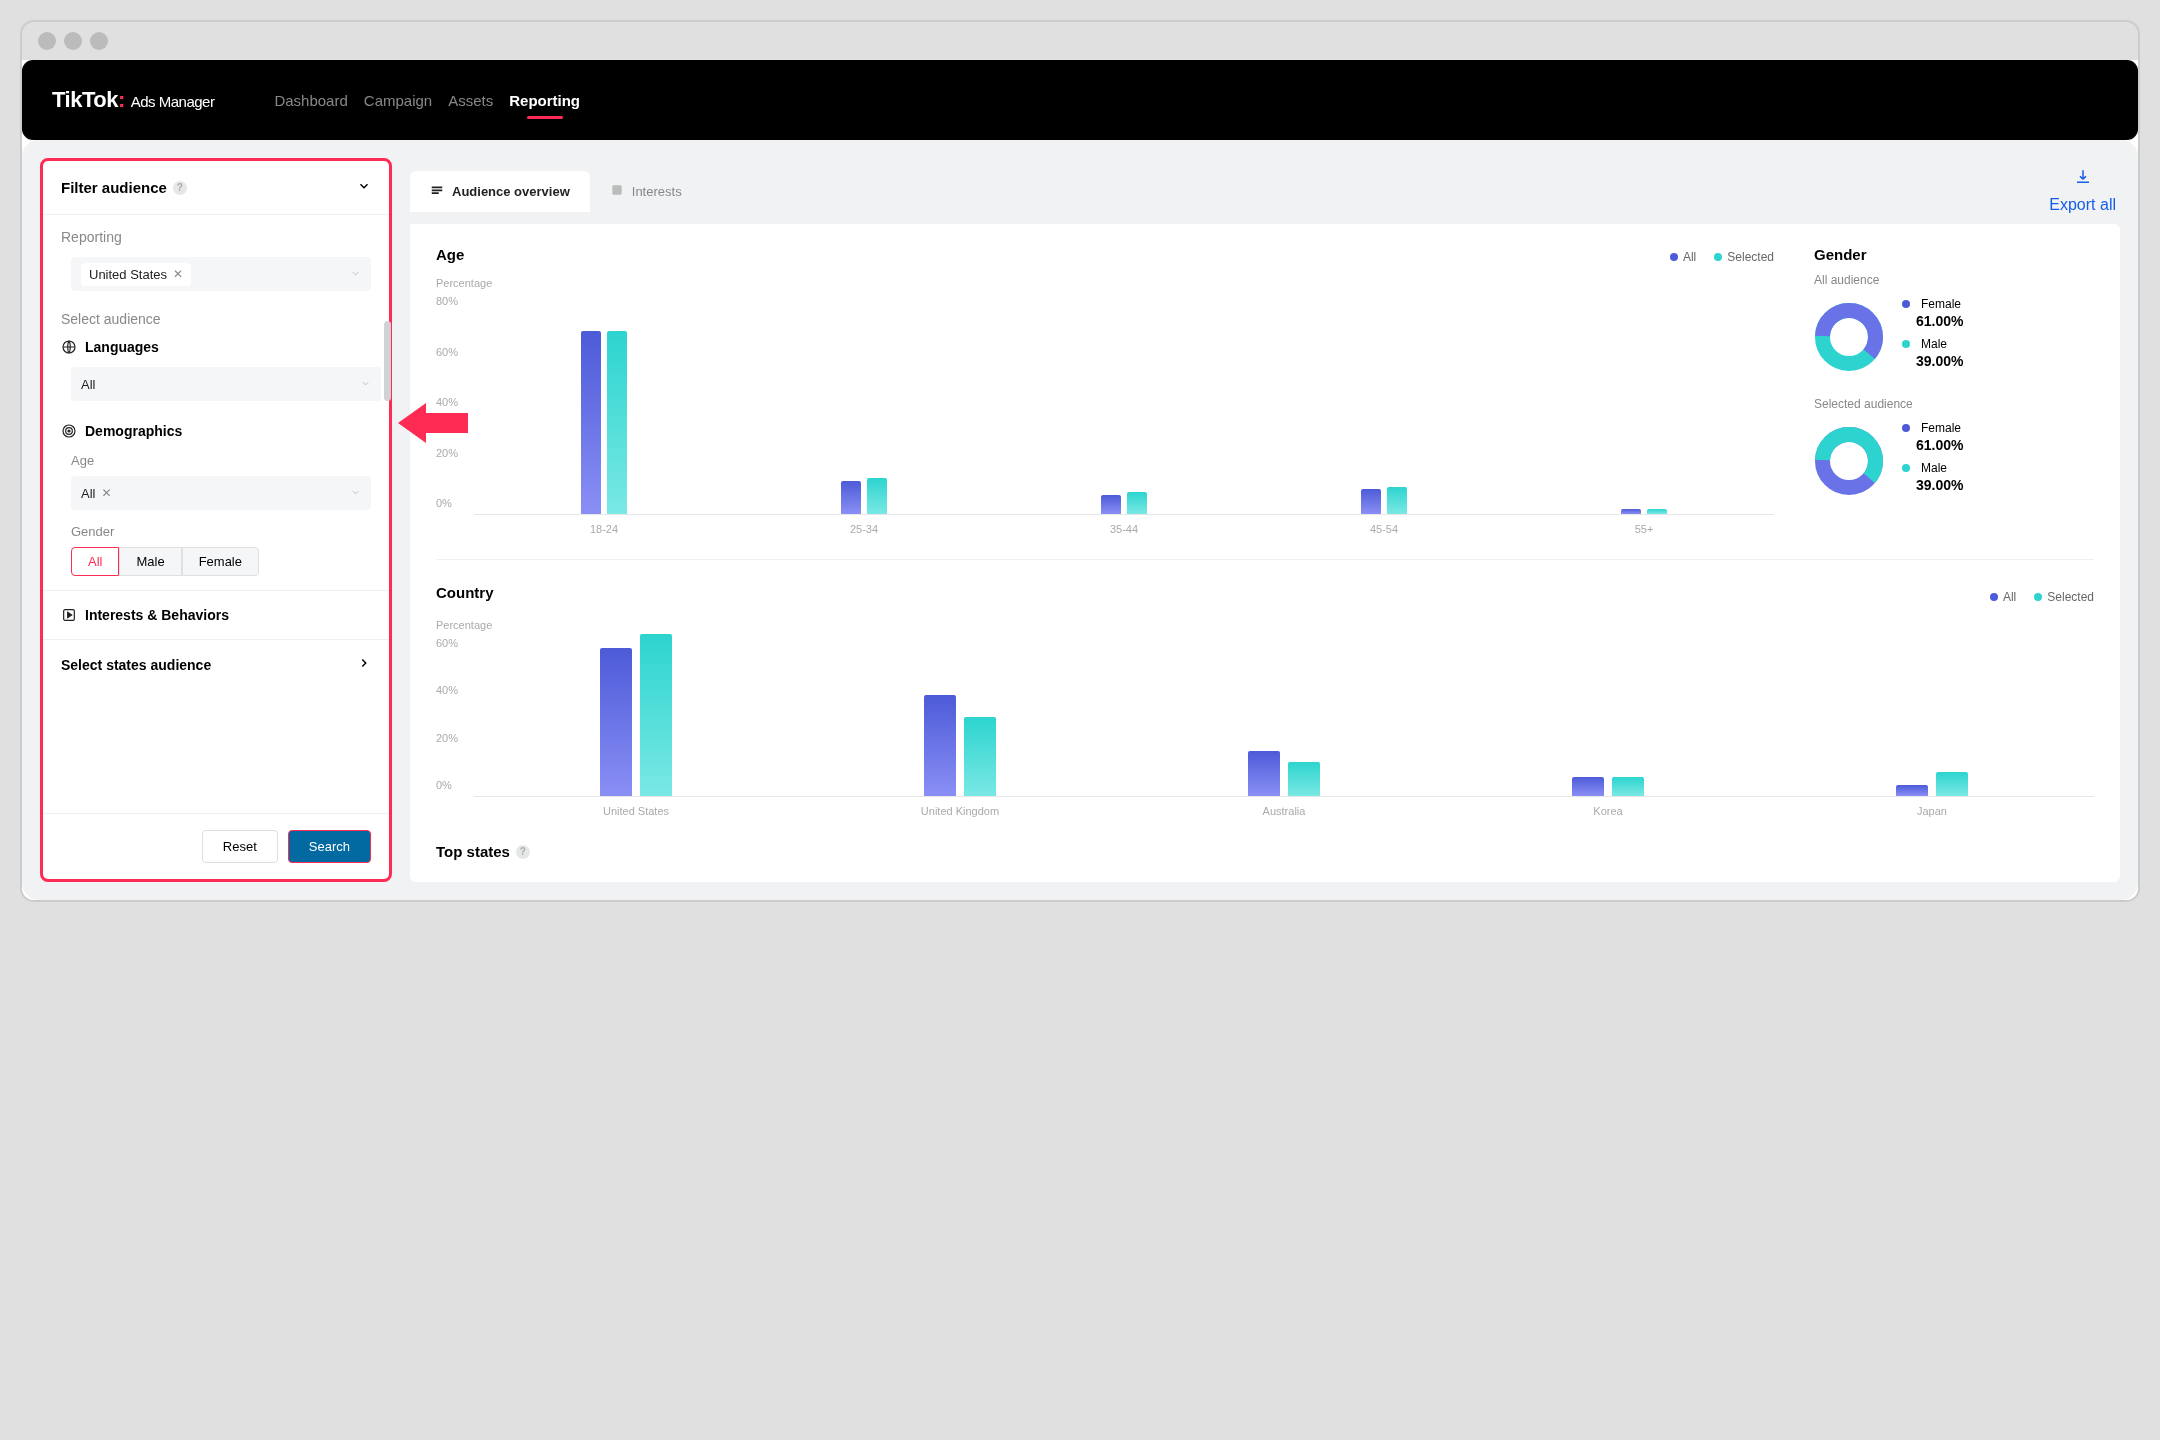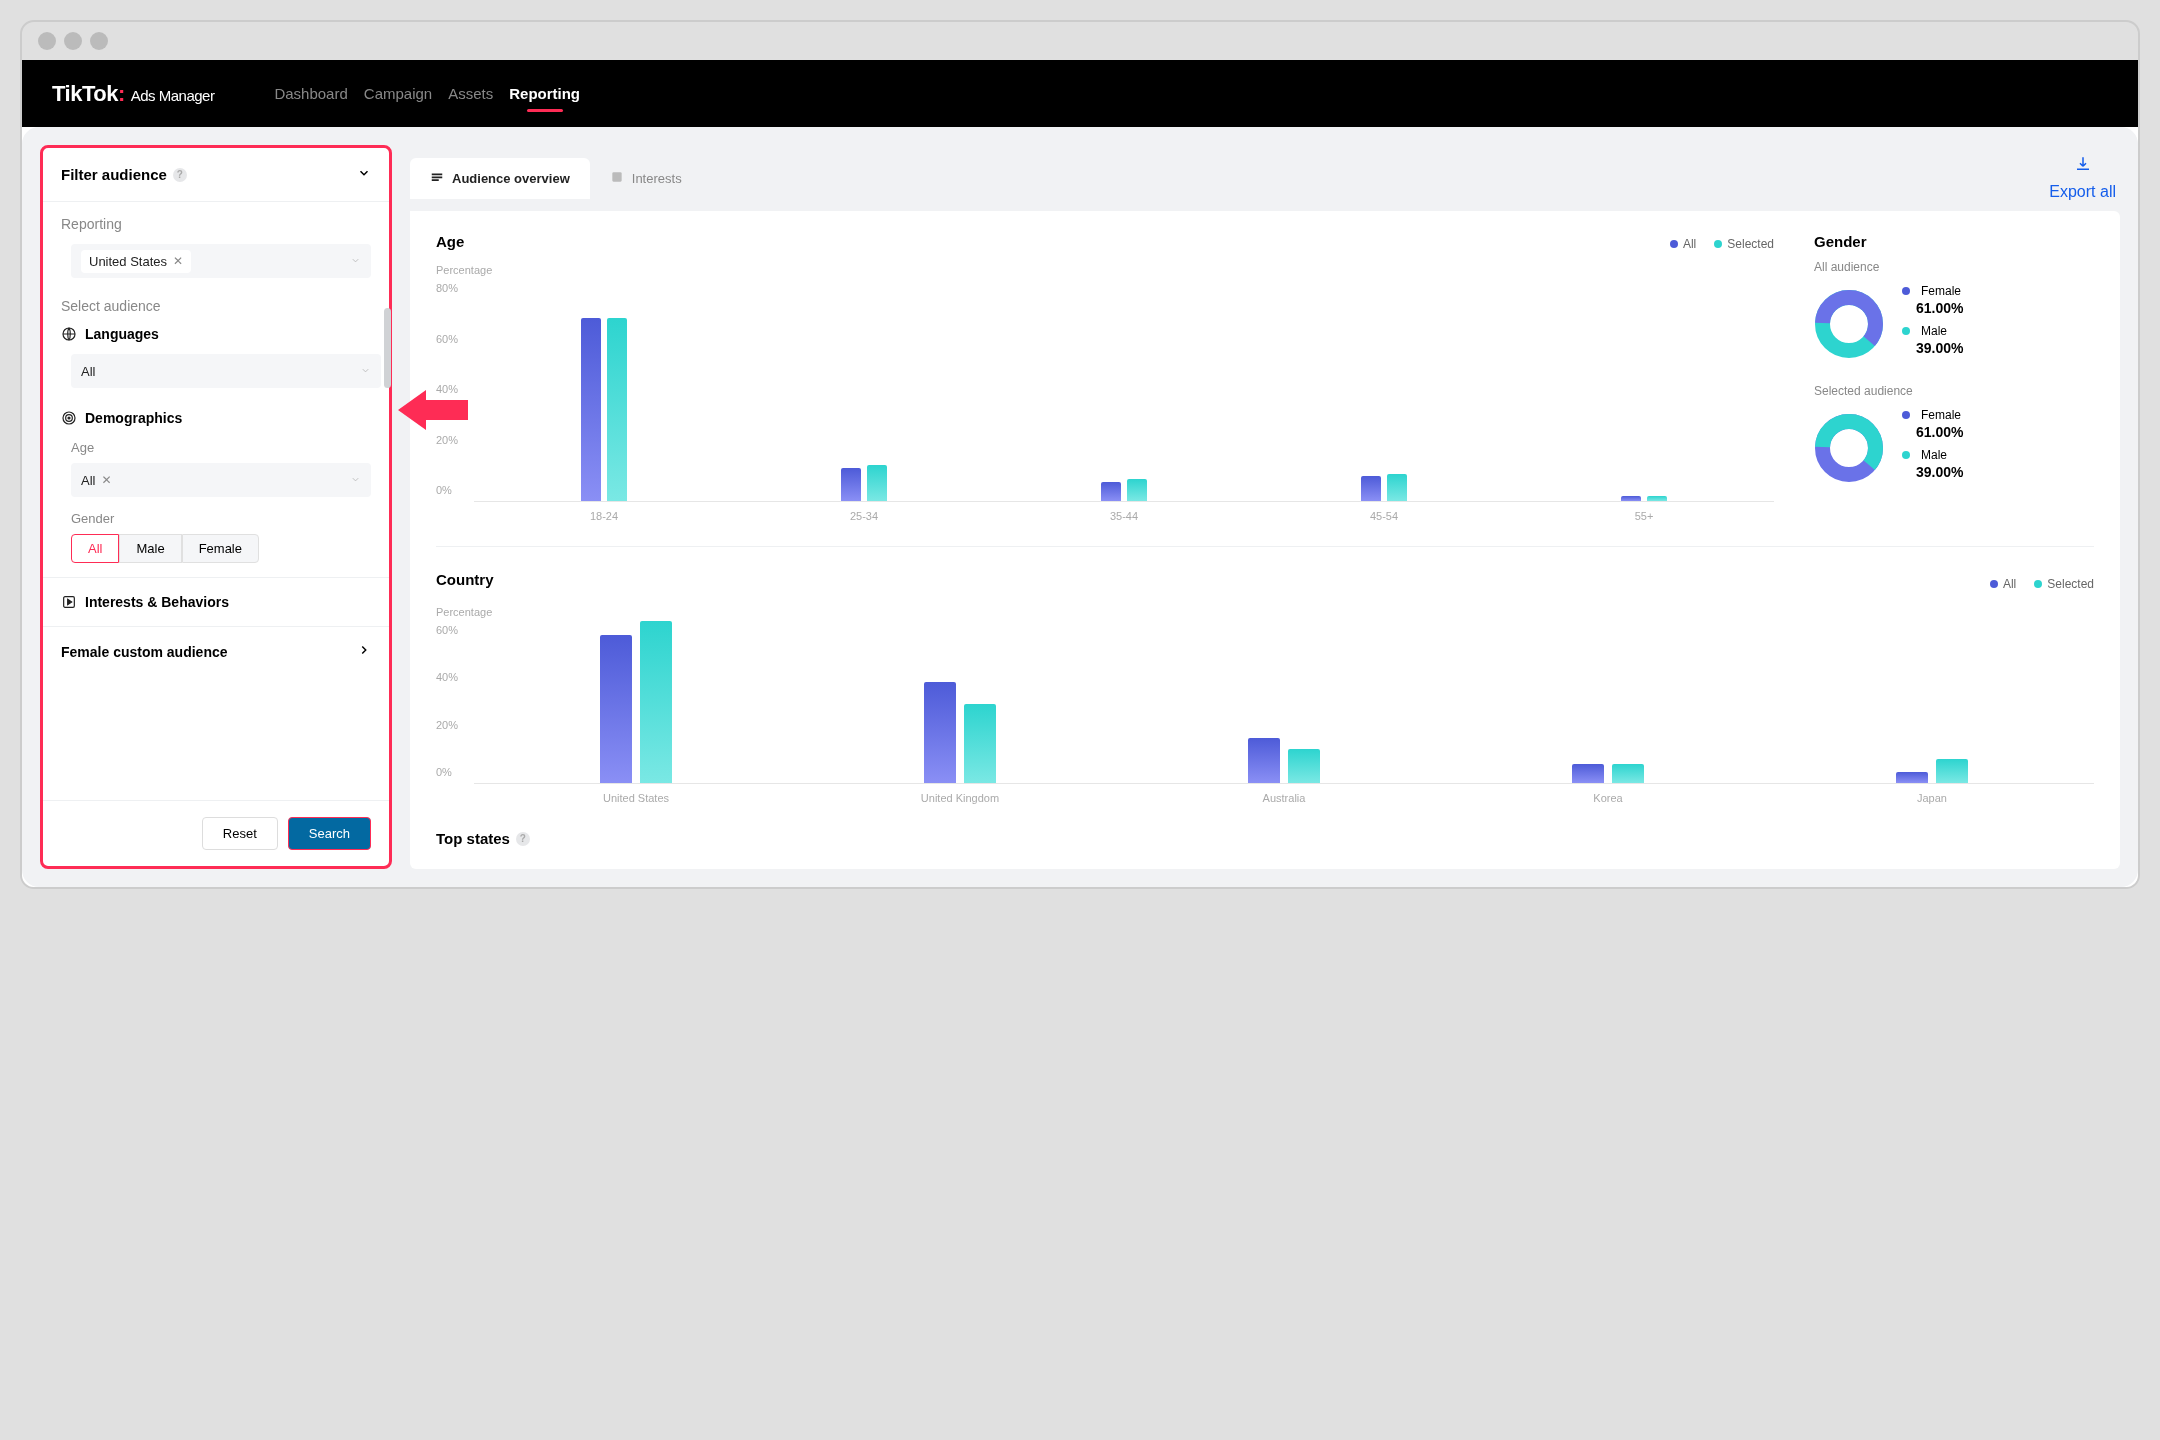--- a/index.html
+++ b/index.html
@@ -3,21 +3,21 @@
 <meta charset="utf-8">
 <style>
 * { box-sizing: border-box; margin: 0; padding: 0; }
 body { font-family: -apple-system, BlinkMacSystemFont, "Segoe UI", Helvetica, Arial, sans-serif; background: #e0e0e0; padding: 20px; }
 
 .browser-frame { background: #e0e0e0; border-radius: 14px; border: 2px solid #ccc; overflow: hidden; }
 .browser-bar { display:flex; align-items:center; padding: 10px 16px; gap:8px; }
 .tl-dot { width:18px; height:18px; border-radius:50%; background:#bbb; }
 .content-wrapper { background:#fff; }
 
-.topnav { background:#000; color:#fff; display:flex; align-items:center; padding: 0 30px; height:67px; }
+.topnav { background:#000; color:#fff; display:flex; align-items:center; padding: 0 30px; height:80px;border-radius:11px; }
 .brand { font-weight:900; font-size:22px; letter-spacing:-0.5px; display:flex; align-items:baseline; }
 .brand-colon { color:#FE2C55; font-weight:900; }
 .brand-sub { font-size:15px; font-weight:400; margin-left:6px; color:#fff; }
 .nav-tabs { display:flex; gap:16px; margin-left:60px; font-size:15px; }
 .nav-tab { color:#888; cursor:pointer; padding:24px 0; position:relative; }
 .nav-tab.active { color:#fff; font-weight:600; }
 .nav-tab.active::after { content:""; position:absolute; left:0; right:0; bottom:14px; height:3px; background:#FE2C55; border-radius:2px; width:36px; margin:auto; }
 
 .page-body { display:flex; background:#f1f2f4; padding: 18px; gap: 18px; border-radius: 17px; }
 
@@ -219,21 +219,21 @@
               <svg viewBox="0 0 24 24" width="16" height="16" fill="none" stroke="#222" stroke-width="1.8">
                   <rect x="4" y="4" width="16" height="16" rx="2"></rect>
                   <polygon points="10,8 16,12 10,16" fill="#222"></polygon>
                 </svg>
             </span>
             <span>Interests &amp; Behaviors</span>
           </span>
         </div>
 
         <div class="sb-row">
-          <span>Female custom audience</span>
+          <span>Select states audience</span>
           <span>
             <svg width="14" height="14" viewBox="0 0 24 24" fill="none" stroke="#000" stroke-width="2.5">
                 <polyline points="9 6 15 12 9 18"></polyline>
               </svg>
           </span>
         </div>
 
         <div class="sb-footer">
           <button class="btn">Reset</button>
           <button class="btn primary">Search</button>

